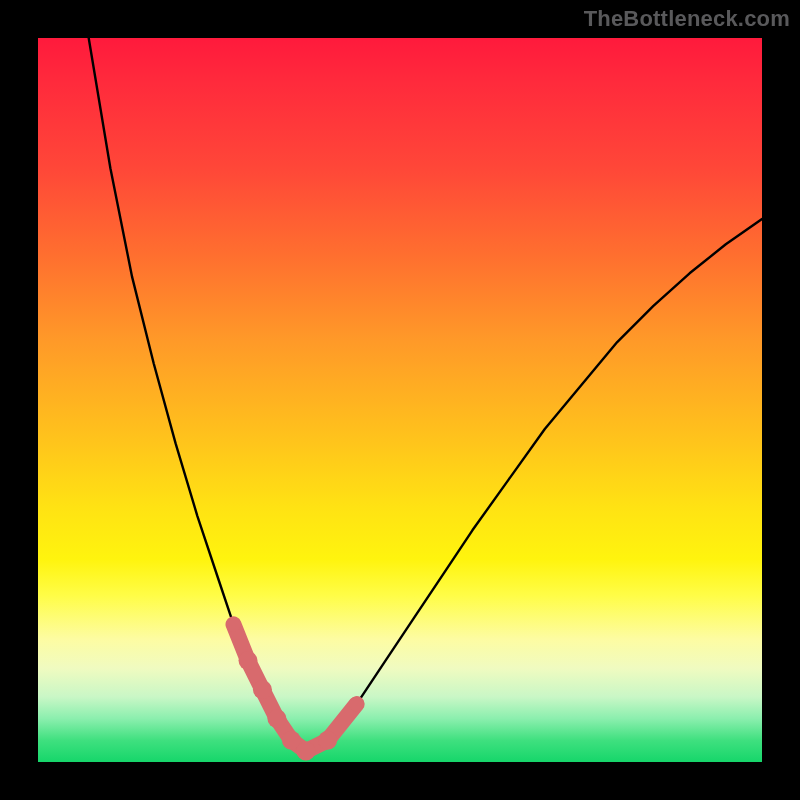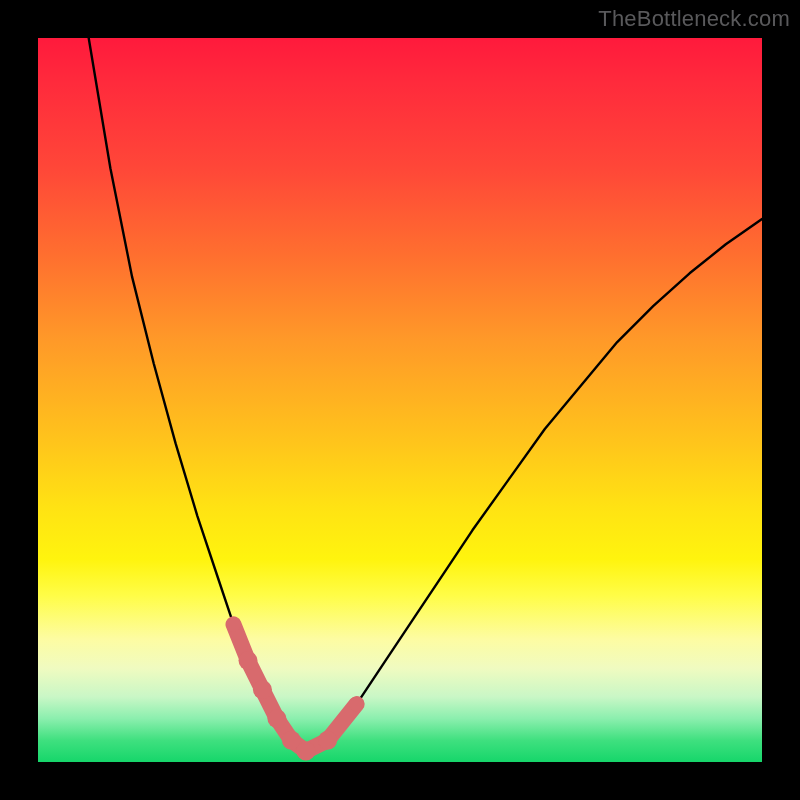--- a/index.html
+++ b/index.html
@@ -50,21 +50,21 @@
     width: 724px;
     height: 724px;
   }
   .watermark {
     position: absolute;
     top: 6px;
     right: 10px;
     color: #59595b;
     font-size: 22px;
     letter-spacing: 0.2px;
-    font-weight: 400;
+    font-weight: 700;
   }
 </style>
 </head>
 <body>
 
 <div class="frame">
 
   <div class="plot-bg"></div>
 
   <svg class="curve-svg" viewBox="0 0 724 724" preserveAspectRatio="none">

